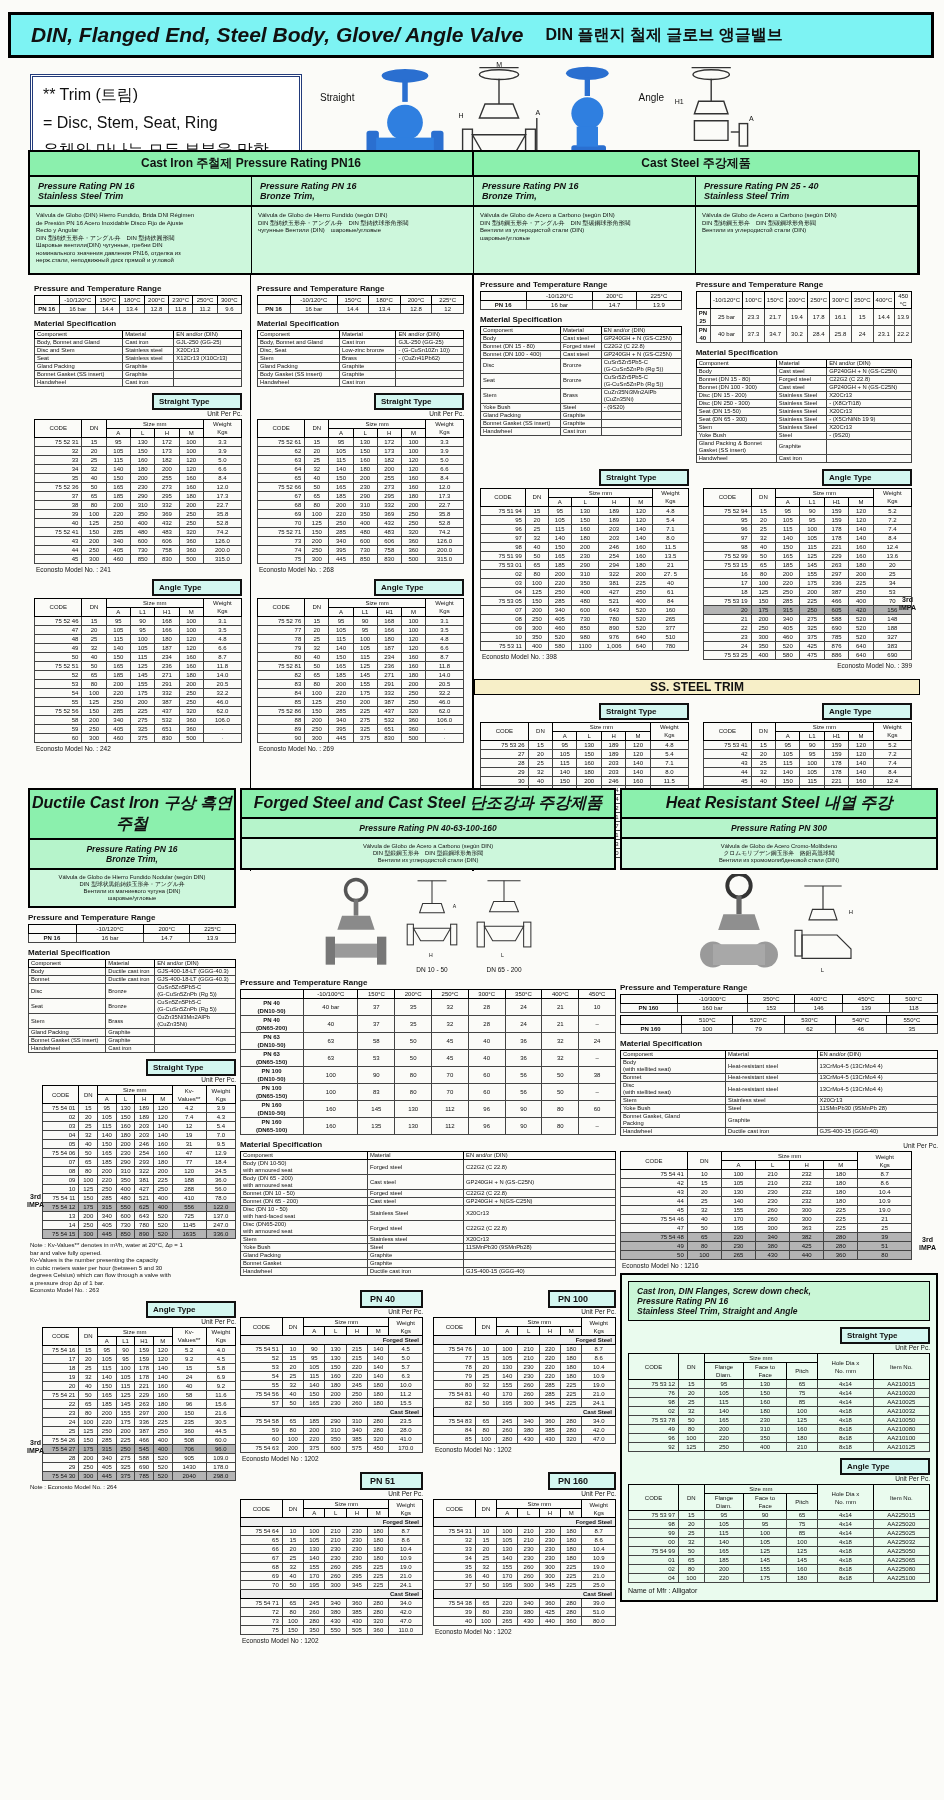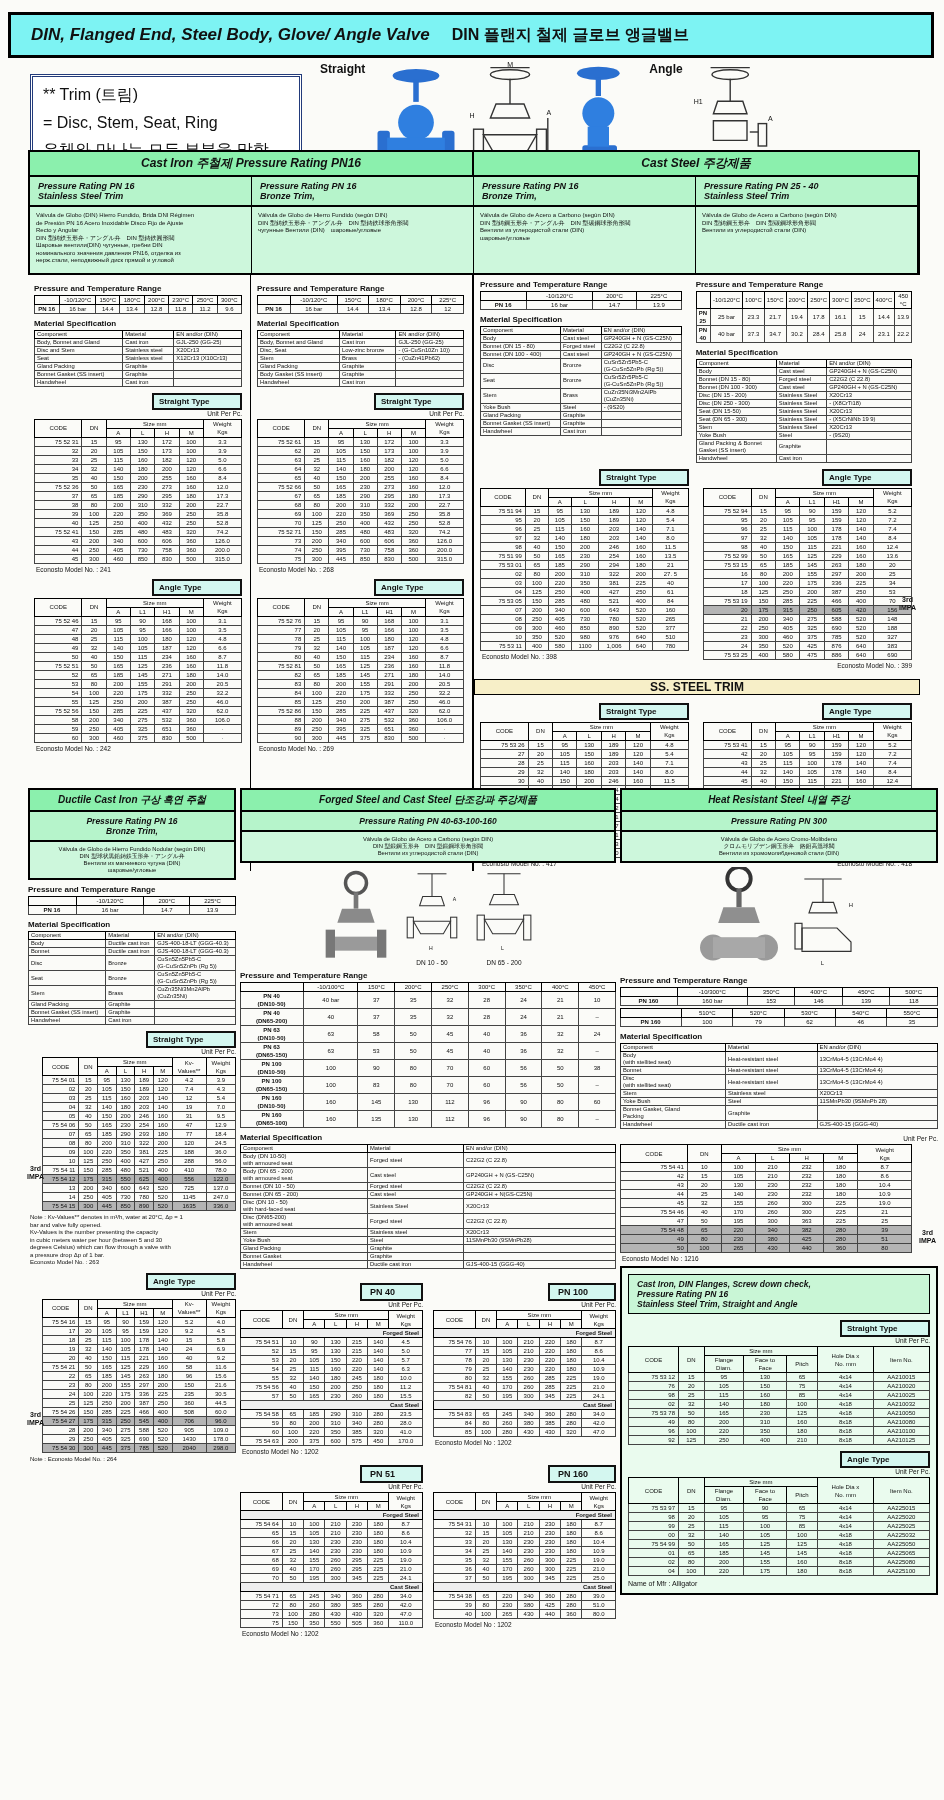--- a/index.html
+++ b/index.html
@@ -1,27 +1,27 @@
 <!DOCTYPE html>
 <html><head>
 <meta charset="utf-8">
 <style>
   * { margin:0; padding:0; box-sizing:border-box; }
   body { width:944px; height:1800px; position:relative; background:#fbfbf8;
          font-family:"Liberation Sans", sans-serif; color:#111; }
   
   .hdr { position:absolute; left:8px; top:12px; width:926px; height:46px;
          background:#7df3f3; border:3px solid #000; display:flex; align-items:center; gap:22px; padding-left:20px; }
-  .hdr .t1 { font-size:17px; font-weight:bold; font-style:italic; }
+  .hdr .t1 { font-size:21px; font-weight:bold; font-style:italic; }
   .hdr .t2 { font-size:16px; font-weight:bold; }
   .trimbox { position:absolute; left:30px; top:74px; width:272px; height:98px;
              border:3px double #223a7a; background:#fff; padding:8px 10px; }
   .trimbox div { font-size:16px; font-weight:normal; margin-bottom:8px; }
   .illus { position:absolute; left:320px; top:62px; width:600px; height:112px; display:flex; gap:8px; align-items:flex-start; }
-  .illus .lbl { font-size:12px; font-weight:bold; }
+  .illus .lbl { font-size:10px; font-weight:normal; margin-top:30px; }
   
   .sec-title { font-size:8px; font-weight:bold; margin:5px 0 2px 0; }
   table { border-collapse:collapse; width:100%; }
   td, th { border:0.5px solid #444; font-size:6px; line-height:8px; padding:0 2px; text-align:center; white-space:pre-line; }
   thead th { border:1px solid #000; font-weight:normal; font-size:6px; }
   tbody tr.grp td { border-top:1.4px solid #000; }
   tbody tr.hl td { background:#b4b4b4; }
   tbody tr.band td { background:#eee; font-weight:bold; border:1px solid #000; }
   tbody td:first-child { text-align:right; padding-right:3px; }
   .spec td, .spec th { text-align:left; font-size:5.8px; line-height:7px; }
@@ -30,36 +30,36 @@
   .model { font-size:6.5px; margin:2px 0 4px 2px; }
   .type-row { display:flex; align-items:flex-end; justify-content:space-between; margin:6px 0 2px 0;flex-direction:column; }
   .type-box { display:inline-block; background:#d4f7f0; border:2px solid #111; font-size:8px; font-weight:bold;
               padding:2px 18px 2px 5px; min-width:90px; }
   .unit { font-size:6.5px; }
   .tbl-wrap { position:relative; }
   .impa { position:absolute; font-size:7px; font-weight:bold; line-height:8px; text-align:center; }
   
   .top-band { position:absolute; left:28px; top:150px; width:892px; }
   .band-hdr { display:grid; grid-template-columns:1fr 1fr; border:2px solid #000; border-bottom:none; }
-  .band-hdr div { background:#8bf0ad; font-size:12px; font-weight:bold; font-style:italic; text-align:center;
+  .band-hdr div { background:#8bf0ad; font-size:12px; font-weight:bold; text-align:center;
                   padding:3px 12px; border-right:2px solid #000; }
   .band-hdr div:last-child { border-right:none; }
   .sub-hdr { display:grid; grid-template-columns:1fr 1fr 1fr 1fr; border:2px solid #000; border-bottom:none; }
   .sub-hdr div { background:#b6f4cb; font-size:9px; font-weight:bold; font-style:italic; padding:4px 8px; border-right:1px solid #000; white-space:pre-line; }
   .desc-row { display:grid; grid-template-columns:1fr 1fr 1fr 1fr; border:2px solid #000; }
   .desc-row div { background:#cdf7dc; font-size:6px; line-height:7.5px; padding:5px 6px 8px 6px; border-right:1px solid #000; white-space:pre-line; }
   .content-row { display:grid; grid-template-columns:1fr 1fr 2fr; }
   .tcol { padding:4px 8px 4px 6px; border-right:1px solid #000; }
   .tcol2 { border-right:2px solid #000; }
   .duo { display:grid; grid-template-columns:1fr 1fr; }
   .duo > div { padding:0 8px 0 6px; }
   .trim-banner { background:#f7efc8; border:1px solid #000; font-size:12px; font-weight:bold; text-align:center; margin:6px 0 2px 0; }
   
   .bot-band { position:absolute; left:28px; top:788px; width:902px; display:grid; grid-template-columns:208px 376px 318px; gap:4px; }
-  .b-sec .banner { background:#8bf0ad; border:2px solid #000; font-size:10px; font-weight:bold; font-style:italic; text-align:center; padding:3px 0; }
+  .b-sec .banner { background:#8bf0ad; border:2px solid #000; font-size:16px; font-weight:bold; font-style:italic; text-align:center; padding:3px 0; }
   .b-sec .sub { background:#b6f4cb; border:2px solid #000; border-top:none; font-size:8.5px; font-weight:bold; font-style:italic; text-align:center; padding:4px 0; white-space:pre-line; }
   .b-sec .desc { background:#cdf7dc; border:2px solid #000; border-top:none; font-size:5.8px; line-height:7px; text-align:center; padding:4px 3px; white-space:pre-line; }
   .note { font-size:6px; line-height:7.5px; margin:3px 0 4px 2px; white-space:pre-line; }
   .pnbox-grid { display:grid; grid-template-columns:1fr 1fr; column-gap:10px; }
   .pn-label { display:inline-block; background:#d4f7f0; border:2px solid #111; font-size:9px; font-weight:bold; padding:2px 26px 2px 8px; }
   .imgrow { display:flex; justify-content:center; align-items:flex-end; gap:10px; margin:4px 0; }
   .cap { font-size:6.5px; text-align:center; }
   .screwbox { border:2.5px solid #000; background:#eafbee; padding:6px; }
   .screwbox .title { background:#c9f6d6; border:1px solid #000; font-size:8.5px; font-weight:bold; font-style:italic; padding:4px 8px; white-space:pre-line; }
   .mfr { font-size:7px; margin-top:4px; }

